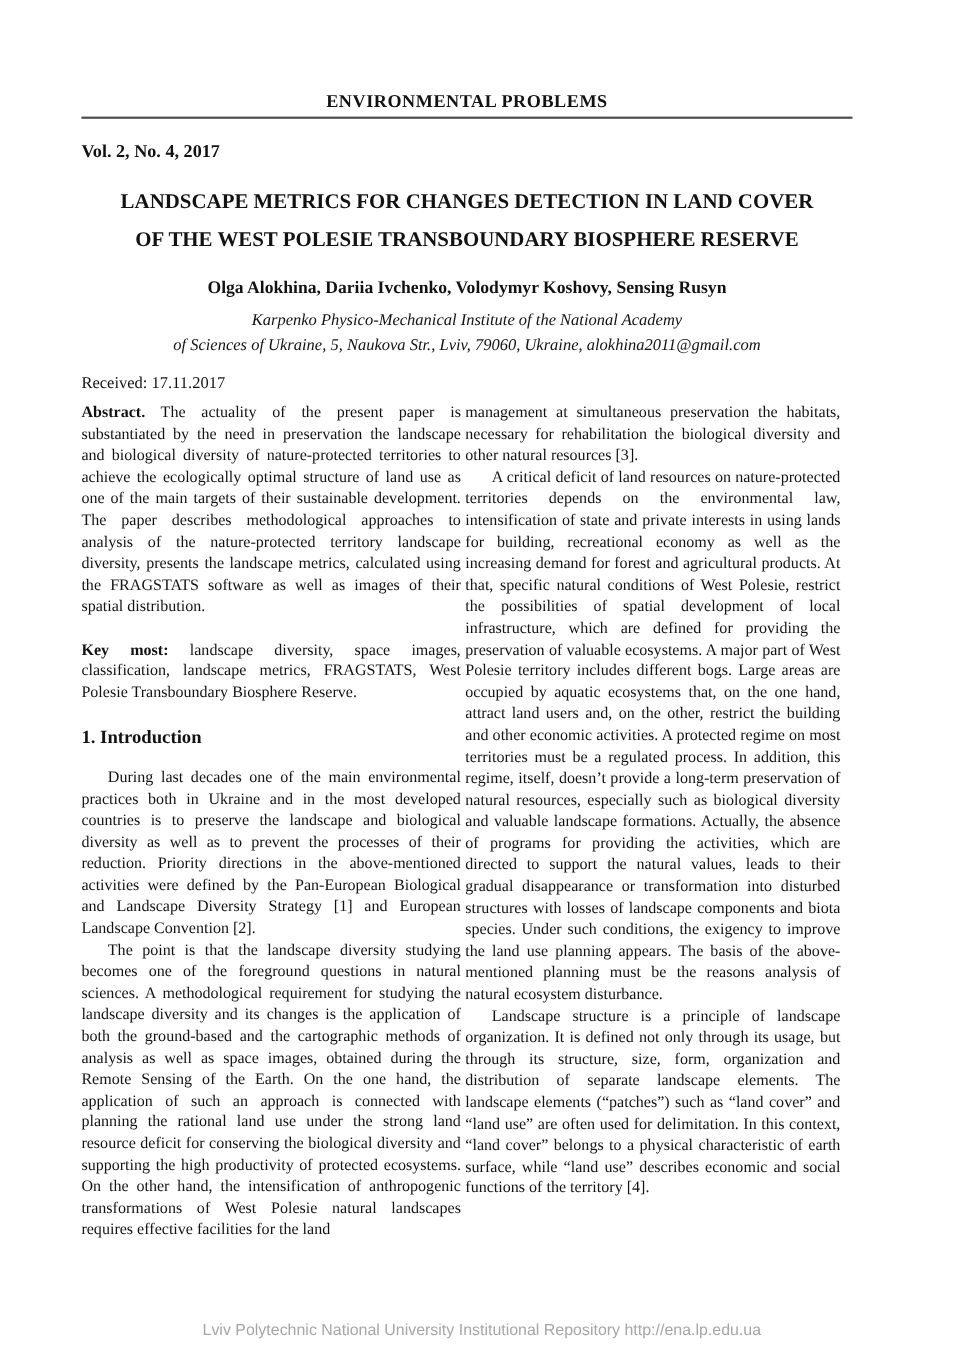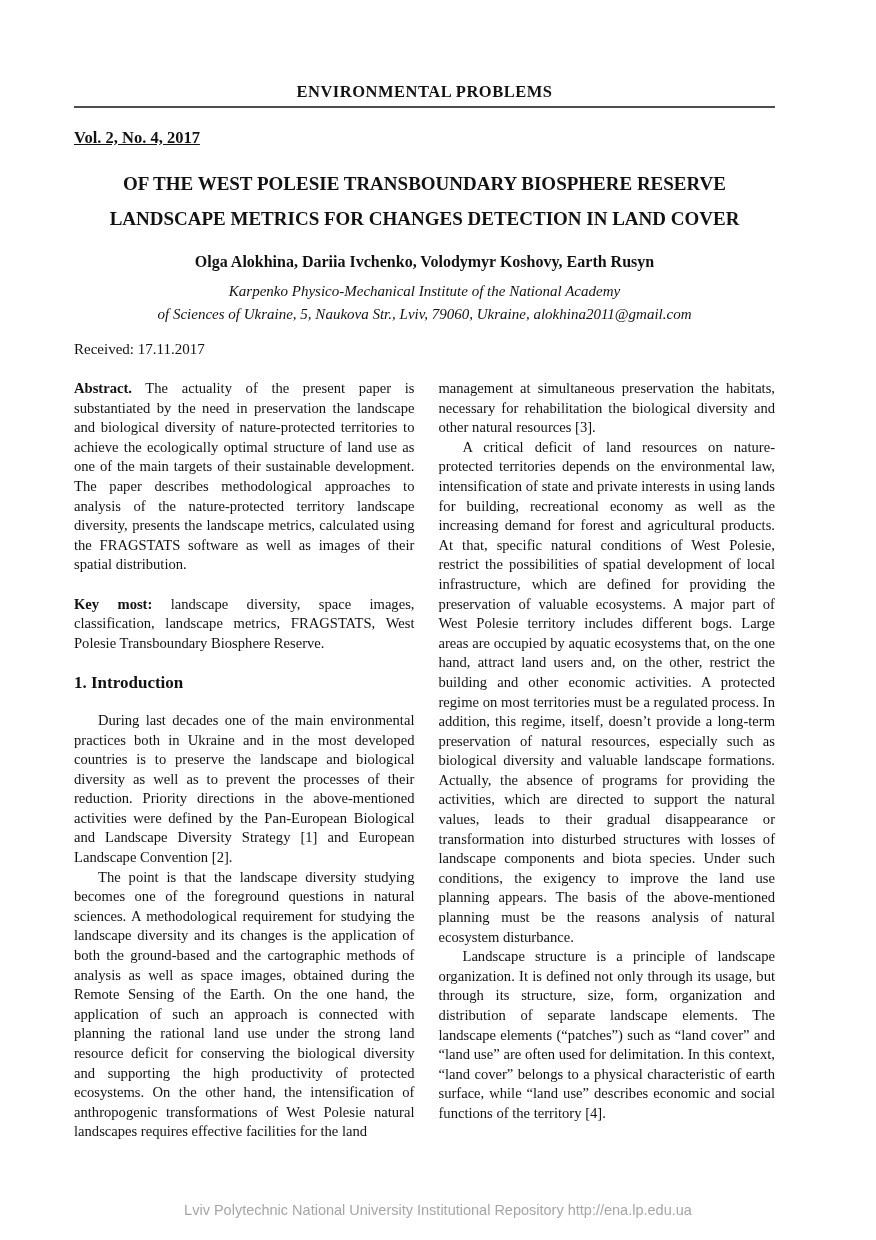--- a/index.html
+++ b/index.html
@@ -31,21 +31,20 @@
   .header-rule {
     height: 2px;
     background: #4d4d4d;
     margin-top: 5px;
   }
   .volume-line {
     font-weight: bold;
     font-size: 16.5px;
     margin-top: 21px;
     line-height: 18px;
-    text-decoration: underline;
   }
   .paper-title {
     text-align: center;
     font-weight: bold;
     font-size: 19px;
     line-height: 35px;
     margin-top: 19px;
   }
   .authors {
     text-align: center;
@@ -66,22 +65,22 @@
     margin-top: 15px;
     line-height: 18px;
   }
   .copyright {
     font-size: 15px;
     margin-top: 17px;
     line-height: 18px;
   }
   .columns {
     display: flex;
-    gap: 24px;
-    margin-top: 21px;
+    gap: 4px;
+    margin-top: 8px;
   }
   .col-left  { width: 345px; }
   .col-right { width: 341px; }
   p.body {
     margin: 0;
     font-size: 14.6px;
     line-height: 19.6px;
     text-align: justify;
   }
   p.spaced-after { margin-bottom: 19.6px; }
@@ -109,25 +108,25 @@
 
 <div class="page">
   <div class="content">
 
     <div class="journal-header">ENVIRONMENTAL PROBLEMS</div>
     <div class="header-rule"></div>
 
     <div class="volume-line">Vol. 2, No. 4, 2017</div>
 
     <div class="paper-title">
+      <div>LANDSCAPE METRICS FOR CHANGES DETECTION IN LAND COVER</div>
       <div>OF THE WEST POLESIE TRANSBOUNDARY BIOSPHERE RESERVE</div>
-      <div>LANDSCAPE METRICS FOR CHANGES DETECTION IN LAND COVER</div>
     </div>
 
-    <div class="authors">Olga Alokhina, Dariia Ivchenko, Volodymyr Koshovy, Earth Rusyn</div>
+    <div class="authors">Olga Alokhina, Dariia Ivchenko, Volodymyr Koshovy, Sensing Rusyn</div>
 
     <div class="affiliation">
       <div>Karpenko Physico-Mechanical Institute of the National Academy</div>
       <div>of Sciences of Ukraine, 5, Naukova Str., Lviv, 79060, Ukraine, alokhina2011@gmail.com</div>
     </div>
 
     <div class="received">Received: 17.11.2017</div>
 
 
     <div class="columns">

